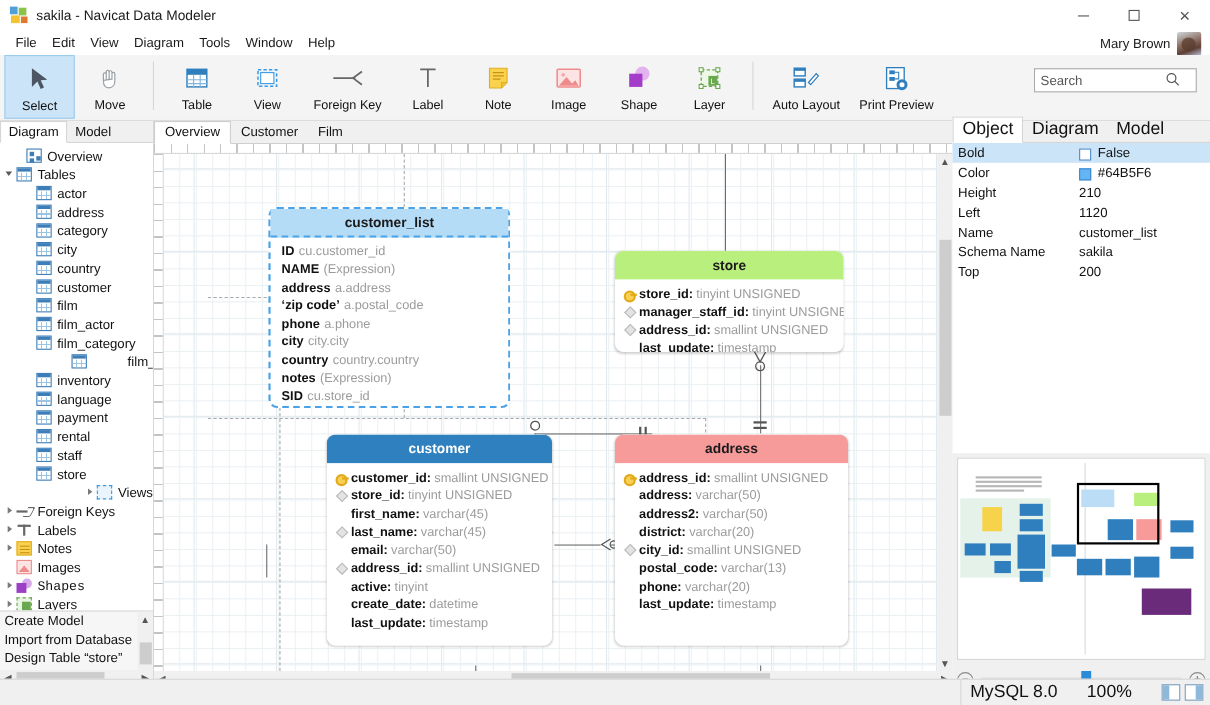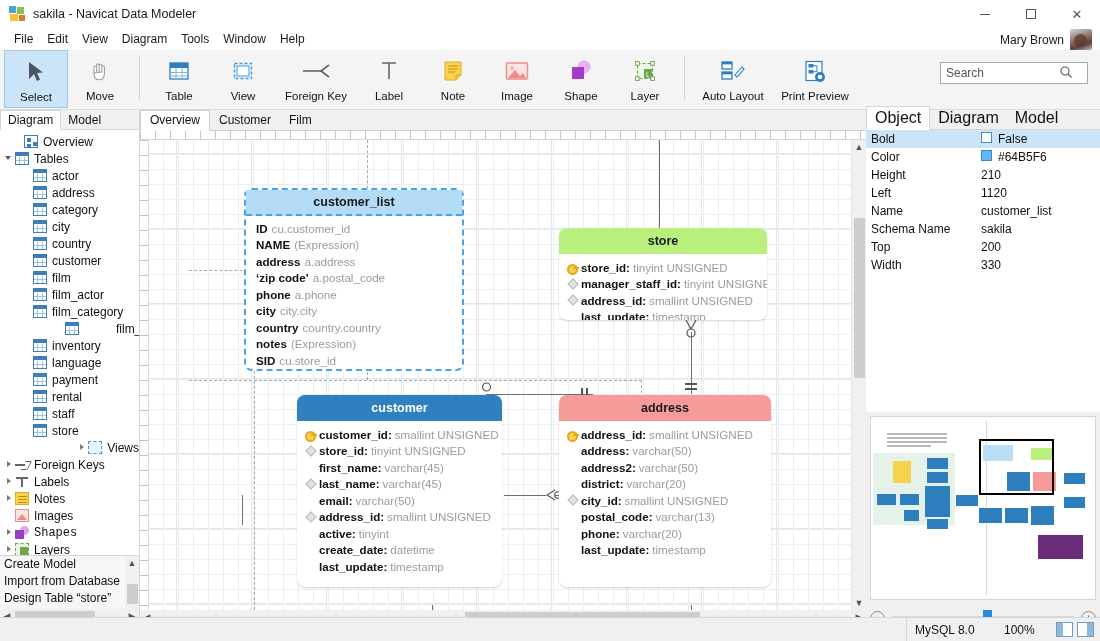--- a/index.html
+++ b/index.html
@@ -182,42 +182,42 @@
   
   .rightpanel { position:absolute; left:866px; top:110px; width:234px; height:531px; background:#f0f0f0; }
   .rp-tabs { height:20px; display:flex; align-items:flex-end; background:#f0f0f0;
              border-bottom:1px solid #d6d6d6; }
   .rp-tab { font-size:16px; padding:2px 8px; color:#111; }
   .rp-tab.active { background:#fff; border:1px solid #d6d6d6; border-bottom:1px solid #fff; margin-bottom:-1px; }
   .proptable { position:absolute; left:0; top:20px; width:234px; height:282px; background:#fff; }
   .prow { height:18px; display:flex; align-items:center; font-size:12px; }
   .prow.sel { background:#cbe4f7; }
   .pkey { width:115px; padding-left:5px; color:#111; }
-  .pval { flex:1; color:#111; display:flex; align-items:flex-start; }
+  .pval { flex:1; color:#111; display:flex; align-items:flex-end; }
   .chk { width:11px; height:11px; border:1px solid #4a88c7; background:#fff; margin-right:6px; }
   .swatch { width:11px; height:11px; background:#64B5F6; border:1px solid #3c87c9; margin-right:6px; }
   .minimap { position:absolute; left:4px; top:306px; width:226px; height:184px;
              background:#fff; border:1px solid #d6d6d6; overflow:hidden; }
   .mm-div { position:absolute; top:4px; bottom:4px; width:1px; background:#d9d9d9; }
   .mm-box { position:absolute; background:#2f7fbf; }
   .mm-vp { position:absolute; border:2px solid #000; }
   .mm-lines { position:absolute; }
   .mm-lines i { display:block; height:2px; background:#b8b8b8; margin-bottom:2px; }
   .zoombar { position:absolute; left:4px; top:496px; width:226px; height:24px;
              display:flex; align-items:center; gap:6px; }
   .zcircle { width:15px; height:15px; border-radius:50%; border:1px solid #8a8a8a; color:#555;
              font-size:11px; display:flex; align-items:center; justify-content:center; line-height:1; }
   .ztrack { flex:1; height:4px; background:#d9d9d9; border-radius:2px; position:relative; }
   .zthumb { position:absolute; left:50%; top:-6px; width:9px; height:16px; background:#2a8bd8; }
 
   
   .statusbar { position:absolute; left:0; bottom:0; width:1100px; height:24px;
                background:#f0f0f0; border-top:1px solid #d6d6d6; }
-  .sb-right { position:absolute; right:0; top:0; height:23px; width:194px; display:flex;
-              align-items:center; font-size:12px; color:#111; border-left:1px solid #d6d6d6; }
+  .sb-right { position:absolute; right:0; top:0; height:23px; width:227px; display:flex;
+              align-items:center; font-size:16px; color:#111; border-left:1px solid #d6d6d6; }
   .sb-db { margin-left:8px; width:106px; }
   .sb-zoom { width:62px; }
   .sb-icons { display:flex; gap:4px; margin-left:auto; margin-right:6px; }
   .sb-ico { width:17px; height:15px; border:1px solid #7a9cbb; background:#fff; position:relative; }
   .sb-ico.l::before { content:""; position:absolute; left:0; top:0; bottom:0; width:6px; background:#8fb9da; }
   .sb-ico.r::before { content:""; position:absolute; right:0; top:0; bottom:0; width:6px; background:#8fb9da; }
 </style>
 </head>
 <body>
 
@@ -843,26 +843,20 @@
         <div class="prow">
           <div class="pkey">Schema Name</div>
           <div class="pval">
             <span>sakila</span>
           </div>
         </div>
         <div class="prow">
           <div class="pkey">Top</div>
           <div class="pval">
             <span>200</span>
-          </div>
-        </div>
-        <div class="prow">
-          <div class="pkey">Width</div>
-          <div class="pval">
-            <span>330</span>
           </div>
         </div>
       </div>
 
     <div class="minimap">
       <div class="mm-lines" style="left:16px; top:16px; width:60px;">
         <i style="width:60px;"></i>
           <i style="width:60px;"></i>
           <i style="width:60px;"></i>
           <i style="width:44px;"></i>

